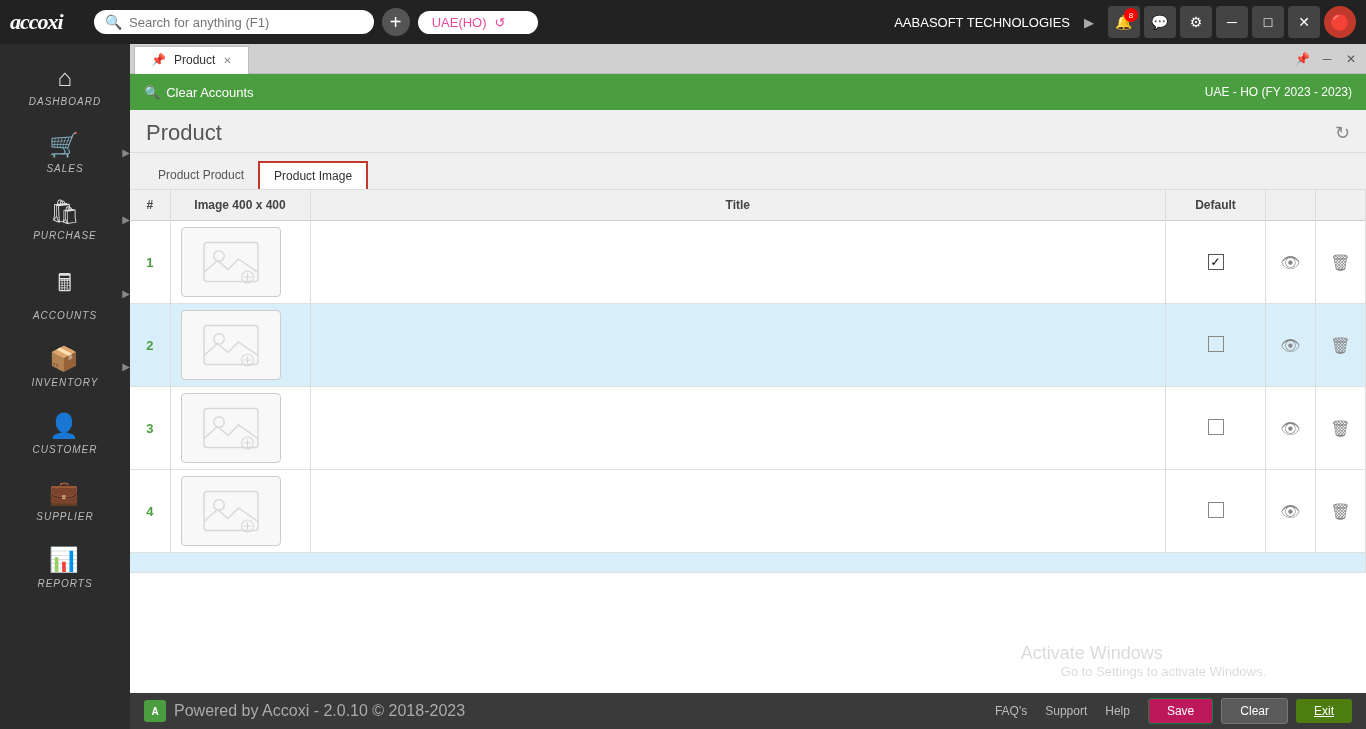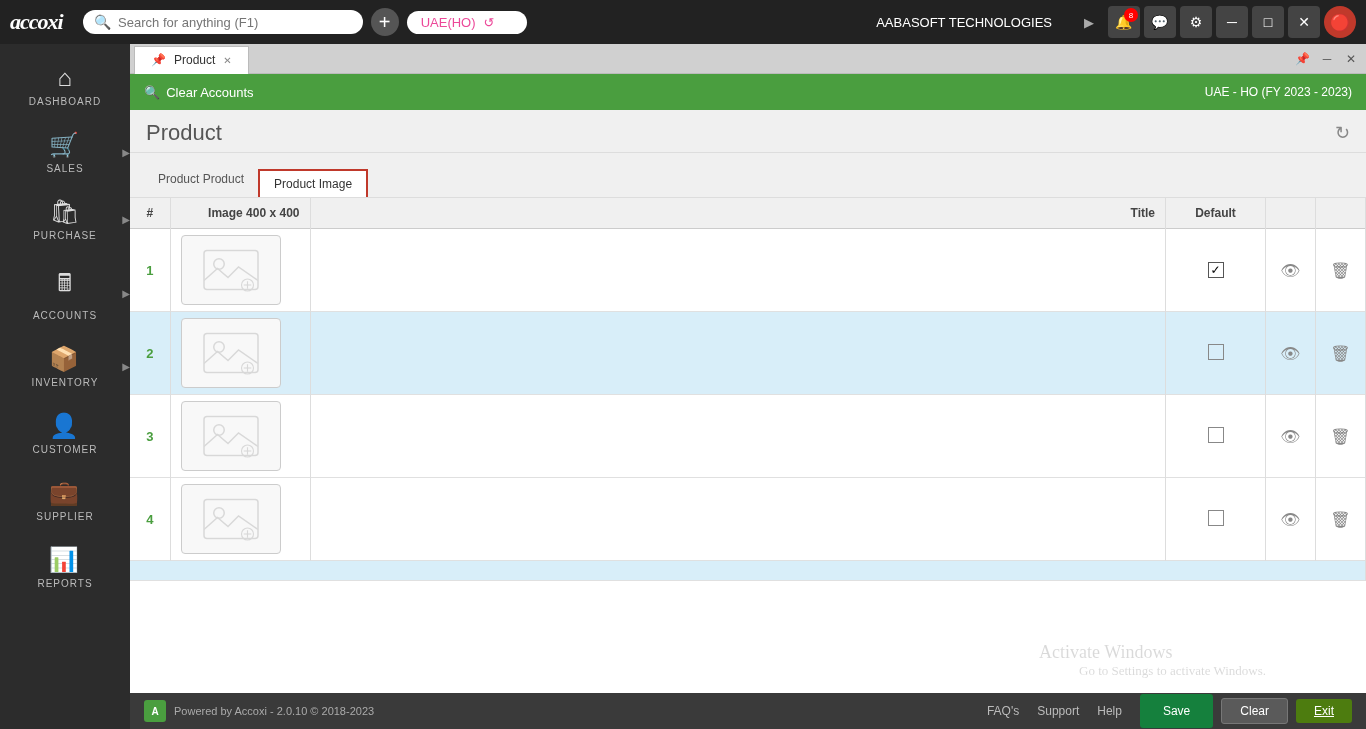--- a/index.html
+++ b/index.html
@@ -13,21 +13,21 @@
       align-items: center;
       padding: 0 10px;
       gap: 8px;
     }
     .logo {
       color: white;
       font-size: 22px;
       font-weight: bold;
       font-style: italic;
       letter-spacing: -1px;
-      margin-right: 12px;
+      margin-right: 23px;
       font-family: Georgia, serif;
     }
     .search-bar {
       display: flex;
       align-items: center;
       background: white;
       border-radius: 20px;
       padding: 4px 12px;
       width: 280px;
       gap: 6px;
@@ -55,21 +55,21 @@
       align-items: center;
       background: white;
       border-radius: 20px;
       padding: 4px 14px;
       gap: 8px;
       min-width: 120px;
     }
     .company-selector span { font-size: 13px; color: #ec4899; }
     .refresh-icon { color: #555; font-size: 14px; cursor: pointer; }
     .spacer { flex: 1; }
-    .company-name { color: white; font-size: 13px; margin-right: 24px; }
+    .company-name { color: white; font-size: 13px; margin-right: 6px; }
     .nav-icons { display: flex; align-items: center; gap: 4px; }
     .nav-icon-btn {
       background: #444;
       border: none;
       color: white;
       width: 32px; height: 32px;
       border-radius: 4px;
       cursor: pointer;
       font-size: 14px;
       display: flex; align-items: center; justify-content: center;
@@ -116,21 +116,21 @@
       align-items: center;
       color: #ccc;
       padding: 12px 0;
       width: 100%;
       cursor: pointer;
       gap: 4px;
       font-size: 11px;
       letter-spacing: 0.5px;
     }
     .sidebar-item .icon { font-size: 24px; color: #ddd; }
-    .sidebar-item .label { font-size: 10px; color: #bbb; letter-spacing: 1px; }
+    .sidebar-item .label { font-size: 10px; color: #bbb; letter-spacing: 1px; font-style: italic; }
     .sidebar-arrow {
       position: absolute;
       right: 0;
       color: #888;
       font-size: 10px;
     }
     .sidebar-item-wrapper {
       position: relative;
       width: 100%;
       display: flex;
@@ -250,21 +250,20 @@
       cursor: pointer;
       border: none;
       background: none;
     }
     .sub-tab.active {
       color: #333;
       border: 2px solid #c0392b;
       border-bottom: none;
       background: white;
       font-weight: 500;
-      margin-top: 8px;
     }
 
     
     .table-container {
       flex: 1;
       overflow: hidden;
       background: white;
       margin: 0;
       display: flex;
       flex-direction: column;
@@ -280,21 +279,21 @@
     }
     thead tr {
       background: #f0f0f0;
       border-bottom: 1px solid #ccc;
     }
     thead th {
       padding: 8px 10px;
       font-size: 12px;
       color: #444;
       font-weight: 600;
-      text-align: right;
+      text-align: center;
       border-right: 1px solid #ddd;
     }
     thead th:first-child { width: 40px; text-align: center; }
     .col-image { width: 140px; }
     .col-default { width: 100px; text-align: center; }
     .col-view { width: 50px; text-align: center; }
     .col-delete { width: 50px; text-align: center; }
 
     tbody tr {
       border-bottom: 1px solid #e0e0e0;
@@ -356,43 +355,42 @@
     }
     .footer-logo {
       width: 22px; height: 22px;
       background: #4a9e3f;
       border-radius: 3px;
       display: flex; align-items: center; justify-content: center;
       color: white;
       font-size: 10px;
       font-weight: bold;
     }
-    .footer-text { color: #aaa; font-size: 11px; }
+    .footer-text { color: #aaa; font-size: 16px; }
     .footer-spacer { flex: 1; }
     .footer-link { color: #bbb; font-size: 12px; cursor: pointer; text-decoration: none; margin-right: 10px; }
     .footer-btn {
       padding: 5px 18px;
       border: none;
       border-radius: 3px;
       cursor: pointer;
       font-size: 12px;
       font-weight: 500;
     }
-    .btn-save { background: #15803d; color: white; border: 5px solid #15803d; }
+    .btn-save { background: #be185d; color: white; border: 1px solid #15803d; }
     .btn-clear { background: #5a5a5a; color: white; border: 1px solid #777; }
     .btn-exit { background: #4d7c0f; color: white; border: none; text-decoration: underline; }
 
     .watermark {
       position: absolute;
       bottom: 50px;
       right: 100px;
       color: rgba(0,0,0,0.15);
       font-size: 18px;
       pointer-events: none;
-      font-family: Liberation Serif, serif;
     }
   </style>
 </head>
 <body>
 
 <div class="top-navbar">
   <span class="logo">accoxi</span>
   <div class="search-bar">
     <span class="search-icon">🔍</span>
     <input type="text" placeholder="Search for anything (F1)" style="">

